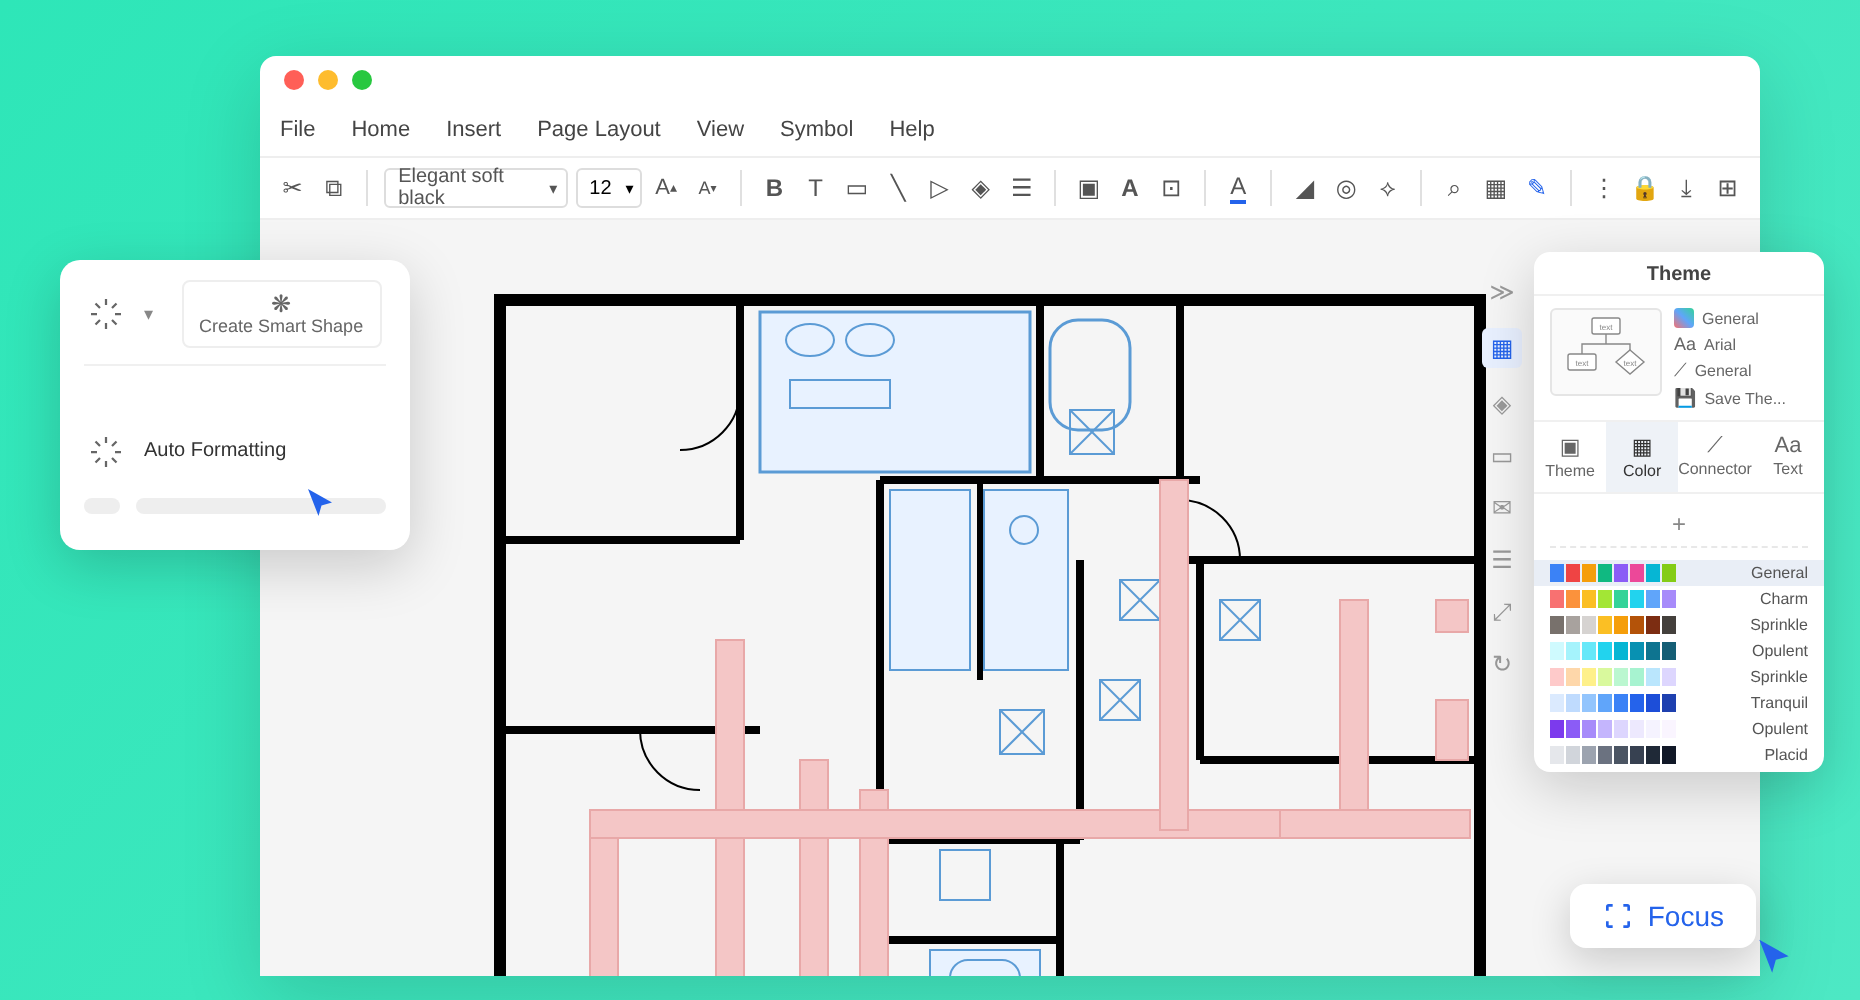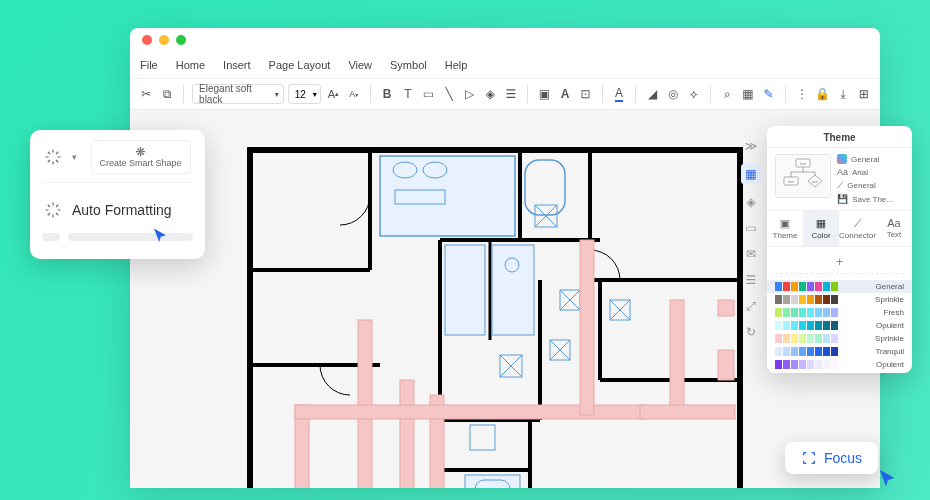--- a/index.html
+++ b/index.html
@@ -25,21 +25,21 @@
 .sidebar-icons .sic.active{color:#2463eb;background:#e8f0ff;border-radius:3px;width:20px;height:20px}
 
 
 .auto-card{position:absolute;top:130px;left:30px;width:175px;background:#fff;border-radius:10px;box-shadow:0 8px 28px rgba(0,0,0,0.18);padding:10px 12px 18px}
 .auto-card-top{display:flex;align-items:center;gap:8px;padding-bottom:8px;border-bottom:1px solid #f0f0f0}
 .spark-ico{width:22px;height:22px;display:flex;align-items:center;justify-content:center;color:#666}
 .caret-d{font-size:9px;color:#888}
 .smart-block{display:flex;flex-direction:column;align-items:center;border:1px solid #eee;border-radius:4px;padding:4px 8px;margin-left:6px}
 .smart-block .si{font-size:12px;color:#666}
 .smart-block .lbl{font-size:9px;color:#666;text-align:left;line-height:1.1}
-.auto-title{display:flex;align-items:center;gap:8px;margin-top:16px;font-size:14px;font-weight:500;color:#333}
+.auto-title{display:flex;align-items:center;gap:8px;margin-top:32px;font-size:10px;font-weight:500;color:#333}
 .progress-row{display:flex;align-items:center;gap:8px;margin-top:12px;position:relative}
 .ppill{height:8px;background:#eee;border-radius:4px}
 .ppill.short{width:18px}.ppill.long{flex:1}
 .cursor-blue{position:absolute;right:24px;top:-6px;width:18px;height:18px}
 
 
 .theme-panel{position:absolute;top:126px;right:18px;width:145px;background:#fff;border-radius:8px;box-shadow:0 8px 28px rgba(0,0,0,0.18);overflow:hidden}
 .theme-head{font-size:10px;font-weight:600;color:#444;text-align:center;padding:6px 0 4px;border-bottom:1px solid #f0f0f0}
 .theme-preview{display:flex;padding:6px 8px;gap:6px}
 .preview-box{width:56px;height:44px;border:1px solid #e5e5e5;border-radius:3px;background:#fafafa;font-size:6px;display:flex;align-items:center;justify-content:center;color:#888}
@@ -293,42 +293,42 @@
         <span class="sw" style="background: rgb(239, 68, 68);"></span>
         <span class="sw" style="background: rgb(245, 158, 11);"></span>
         <span class="sw" style="background: rgb(16, 185, 129);"></span>
         <span class="sw" style="background: rgb(139, 92, 246);"></span>
         <span class="sw" style="background: rgb(236, 72, 153);"></span>
         <span class="sw" style="background: rgb(6, 182, 212);"></span>
         <span class="sw" style="background: rgb(132, 204, 22);"></span>
         <span class="theme-name">General</span>
       </div>
       <div class="theme-row">
+        <span class="sw" style="background: rgb(248, 113, 113);"></span>
+        <span class="sw" style="background: rgb(251, 146, 60);"></span>
+        <span class="sw" style="background: rgb(251, 191, 36);"></span>
+        <span class="sw" style="background: rgb(163, 230, 53);"></span>
+        <span class="sw" style="background: rgb(52, 211, 153);"></span>
+        <span class="sw" style="background: rgb(34, 211, 238);"></span>
+        <span class="sw" style="background: rgb(96, 165, 250);"></span>
+        <span class="sw" style="background: rgb(167, 139, 250);"></span>
+        <span class="theme-name">Charm</span>
+      </div>
+      <div class="theme-row">
         <span class="sw" style="background: rgb(120, 113, 108);"></span>
         <span class="sw" style="background: rgb(168, 162, 158);"></span>
         <span class="sw" style="background: rgb(214, 211, 209);"></span>
         <span class="sw" style="background: rgb(251, 191, 36);"></span>
         <span class="sw" style="background: rgb(245, 158, 11);"></span>
         <span class="sw" style="background: rgb(180, 83, 9);"></span>
         <span class="sw" style="background: rgb(124, 45, 18);"></span>
         <span class="sw" style="background: rgb(68, 64, 60);"></span>
         <span class="theme-name">Sprinkle</span>
       </div>
       <div class="theme-row">
-        <span class="sw" style="background: rgb(190, 242, 100);"></span>
-        <span class="sw" style="background: rgb(134, 239, 172);"></span>
-        <span class="sw" style="background: rgb(110, 231, 183);"></span>
-        <span class="sw" style="background: rgb(94, 234, 212);"></span>
-        <span class="sw" style="background: rgb(103, 232, 249);"></span>
-        <span class="sw" style="background: rgb(125, 211, 252);"></span>
-        <span class="sw" style="background: rgb(147, 197, 253);"></span>
-        <span class="sw" style="background: rgb(165, 180, 252);"></span>
-        <span class="theme-name">Fresh</span>
-      </div>
-      <div class="theme-row">
         <span class="sw" style="background: rgb(207, 250, 254);"></span>
         <span class="sw" style="background: rgb(165, 243, 252);"></span>
         <span class="sw" style="background: rgb(103, 232, 249);"></span>
         <span class="sw" style="background: rgb(34, 211, 238);"></span>
         <span class="sw" style="background: rgb(6, 182, 212);"></span>
         <span class="sw" style="background: rgb(8, 145, 178);"></span>
         <span class="sw" style="background: rgb(14, 116, 144);"></span>
         <span class="sw" style="background: rgb(21, 94, 117);"></span>
         <span class="theme-name">Opulent</span>
       </div>
@@ -358,20 +358,31 @@
         <span class="sw" style="background: rgb(124, 58, 237);"></span>
         <span class="sw" style="background: rgb(139, 92, 246);"></span>
         <span class="sw" style="background: rgb(167, 139, 250);"></span>
         <span class="sw" style="background: rgb(196, 181, 253);"></span>
         <span class="sw" style="background: rgb(221, 214, 254);"></span>
         <span class="sw" style="background: rgb(237, 233, 254);"></span>
         <span class="sw" style="background: rgb(245, 243, 255);"></span>
         <span class="sw" style="background: rgb(250, 245, 255);"></span>
         <span class="theme-name">Opulent</span>
       </div>
+      <div class="theme-row">
+        <span class="sw" style="background: rgb(229, 231, 235);"></span>
+        <span class="sw" style="background: rgb(209, 213, 219);"></span>
+        <span class="sw" style="background: rgb(156, 163, 175);"></span>
+        <span class="sw" style="background: rgb(107, 114, 128);"></span>
+        <span class="sw" style="background: rgb(75, 85, 99);"></span>
+        <span class="sw" style="background: rgb(55, 65, 81);"></span>
+        <span class="sw" style="background: rgb(31, 41, 55);"></span>
+        <span class="sw" style="background: rgb(17, 24, 39);"></span>
+        <span class="theme-name">Placid</span>
+      </div>
     </div>
 </div>
 
 <div class="focus-btn">
   <svg class="fi" viewBox="0 0 24 24" fill="none" stroke="#2463eb" stroke-width="2">
       <path d="M4 8V5a1 1 0 011-1h3M4 16v3a1 1 0 001 1h3M20 8V5a1 1 0 00-1-1h-3M20 16v3a1 1 0 01-1 1h-3"></path>
     </svg>
   <span>Focus</span>
 </div>
 <svg class="focus-cursor" viewBox="0 0 24 24">

